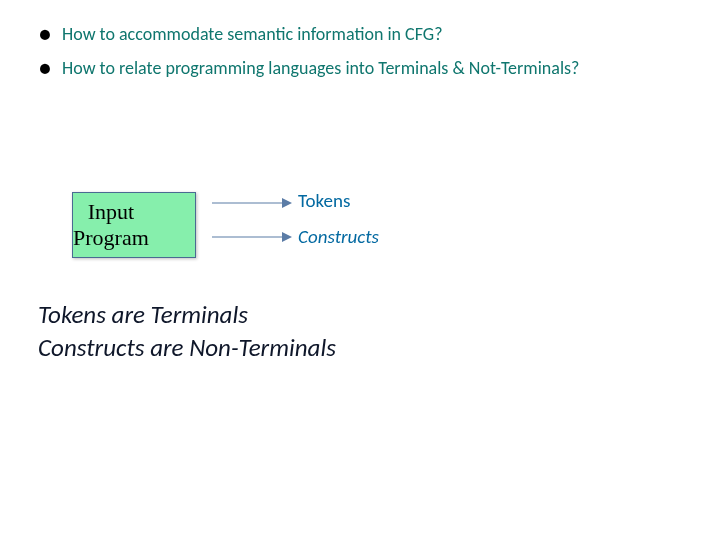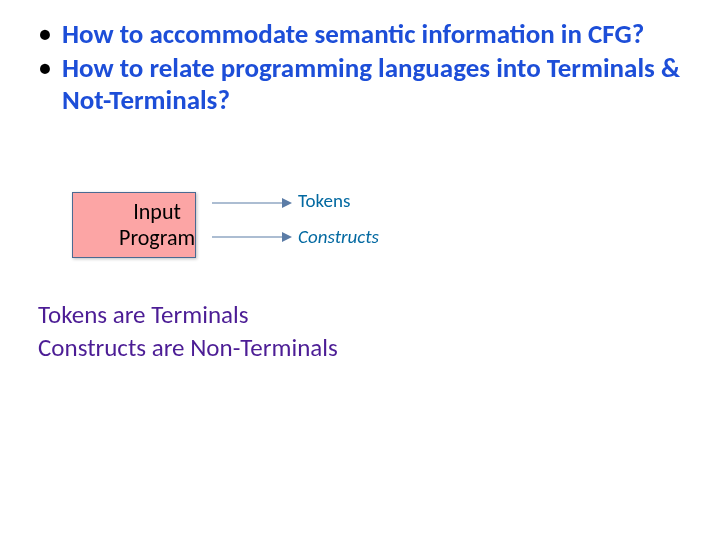--- a/index.html
+++ b/index.html
@@ -30,69 +30,71 @@
   }
   .bullet-dot {
     font-size: 28px;
     line-height: 32px;
     width: 24px;
     flex: 0 0 24px;
     text-align: left;
     color: #000;
   }
   .bullet-text {
-    font-size: 27px;
+    font-size: 18px;
     line-height: 32px;
-    font-weight: 700;
-    color: #1d4ed8;
+    font-weight: 400;
+    color: #0f766e;
   }
   .diagram {
     position: absolute;
     top: 186px;
     left: 72px;
     width: 500px;
     height: 90px;
   }
   .box {
     position: absolute;
     top: 6px;
     left: 0;
     width: 122px;
     height: 64px;
     border: 1.5px solid #4a6a92;
-    background: #fca5a5;
+    background: #86efac;
     display: flex;
     align-items: center;
-    justify-content: flex-end;
+    justify-content: flex-start;
     text-align: center;
     font-size: 22px;
     line-height: 26px;
     color: #000;
     box-shadow: 1px 1px 3px rgba(0,0,0,0.25);
+    font-family: Liberation Serif, serif;
   }
   .arrow-wrap {
     position: absolute;
     left: 140px;
   }
   .arrow-svg {
     display: block;
   }
   .arrow-label {
     position: absolute;
     left: 226px;
     font-size: 19px;
     color: #0369a1;
   }
   .notes {
     position: absolute;
     top: 298px;
     left: 38px;
     font-size: 25px;
     line-height: 33px;
-    color: #4c1d95;
+    font-style: italic;
+    color: #0f172a;
   }
 </style>
 </head>
 <body>
 
 <div class="slide">
 
   <div class="bullets">
     <div class="bullet-row">
       <div class="bullet-dot">•</div>

